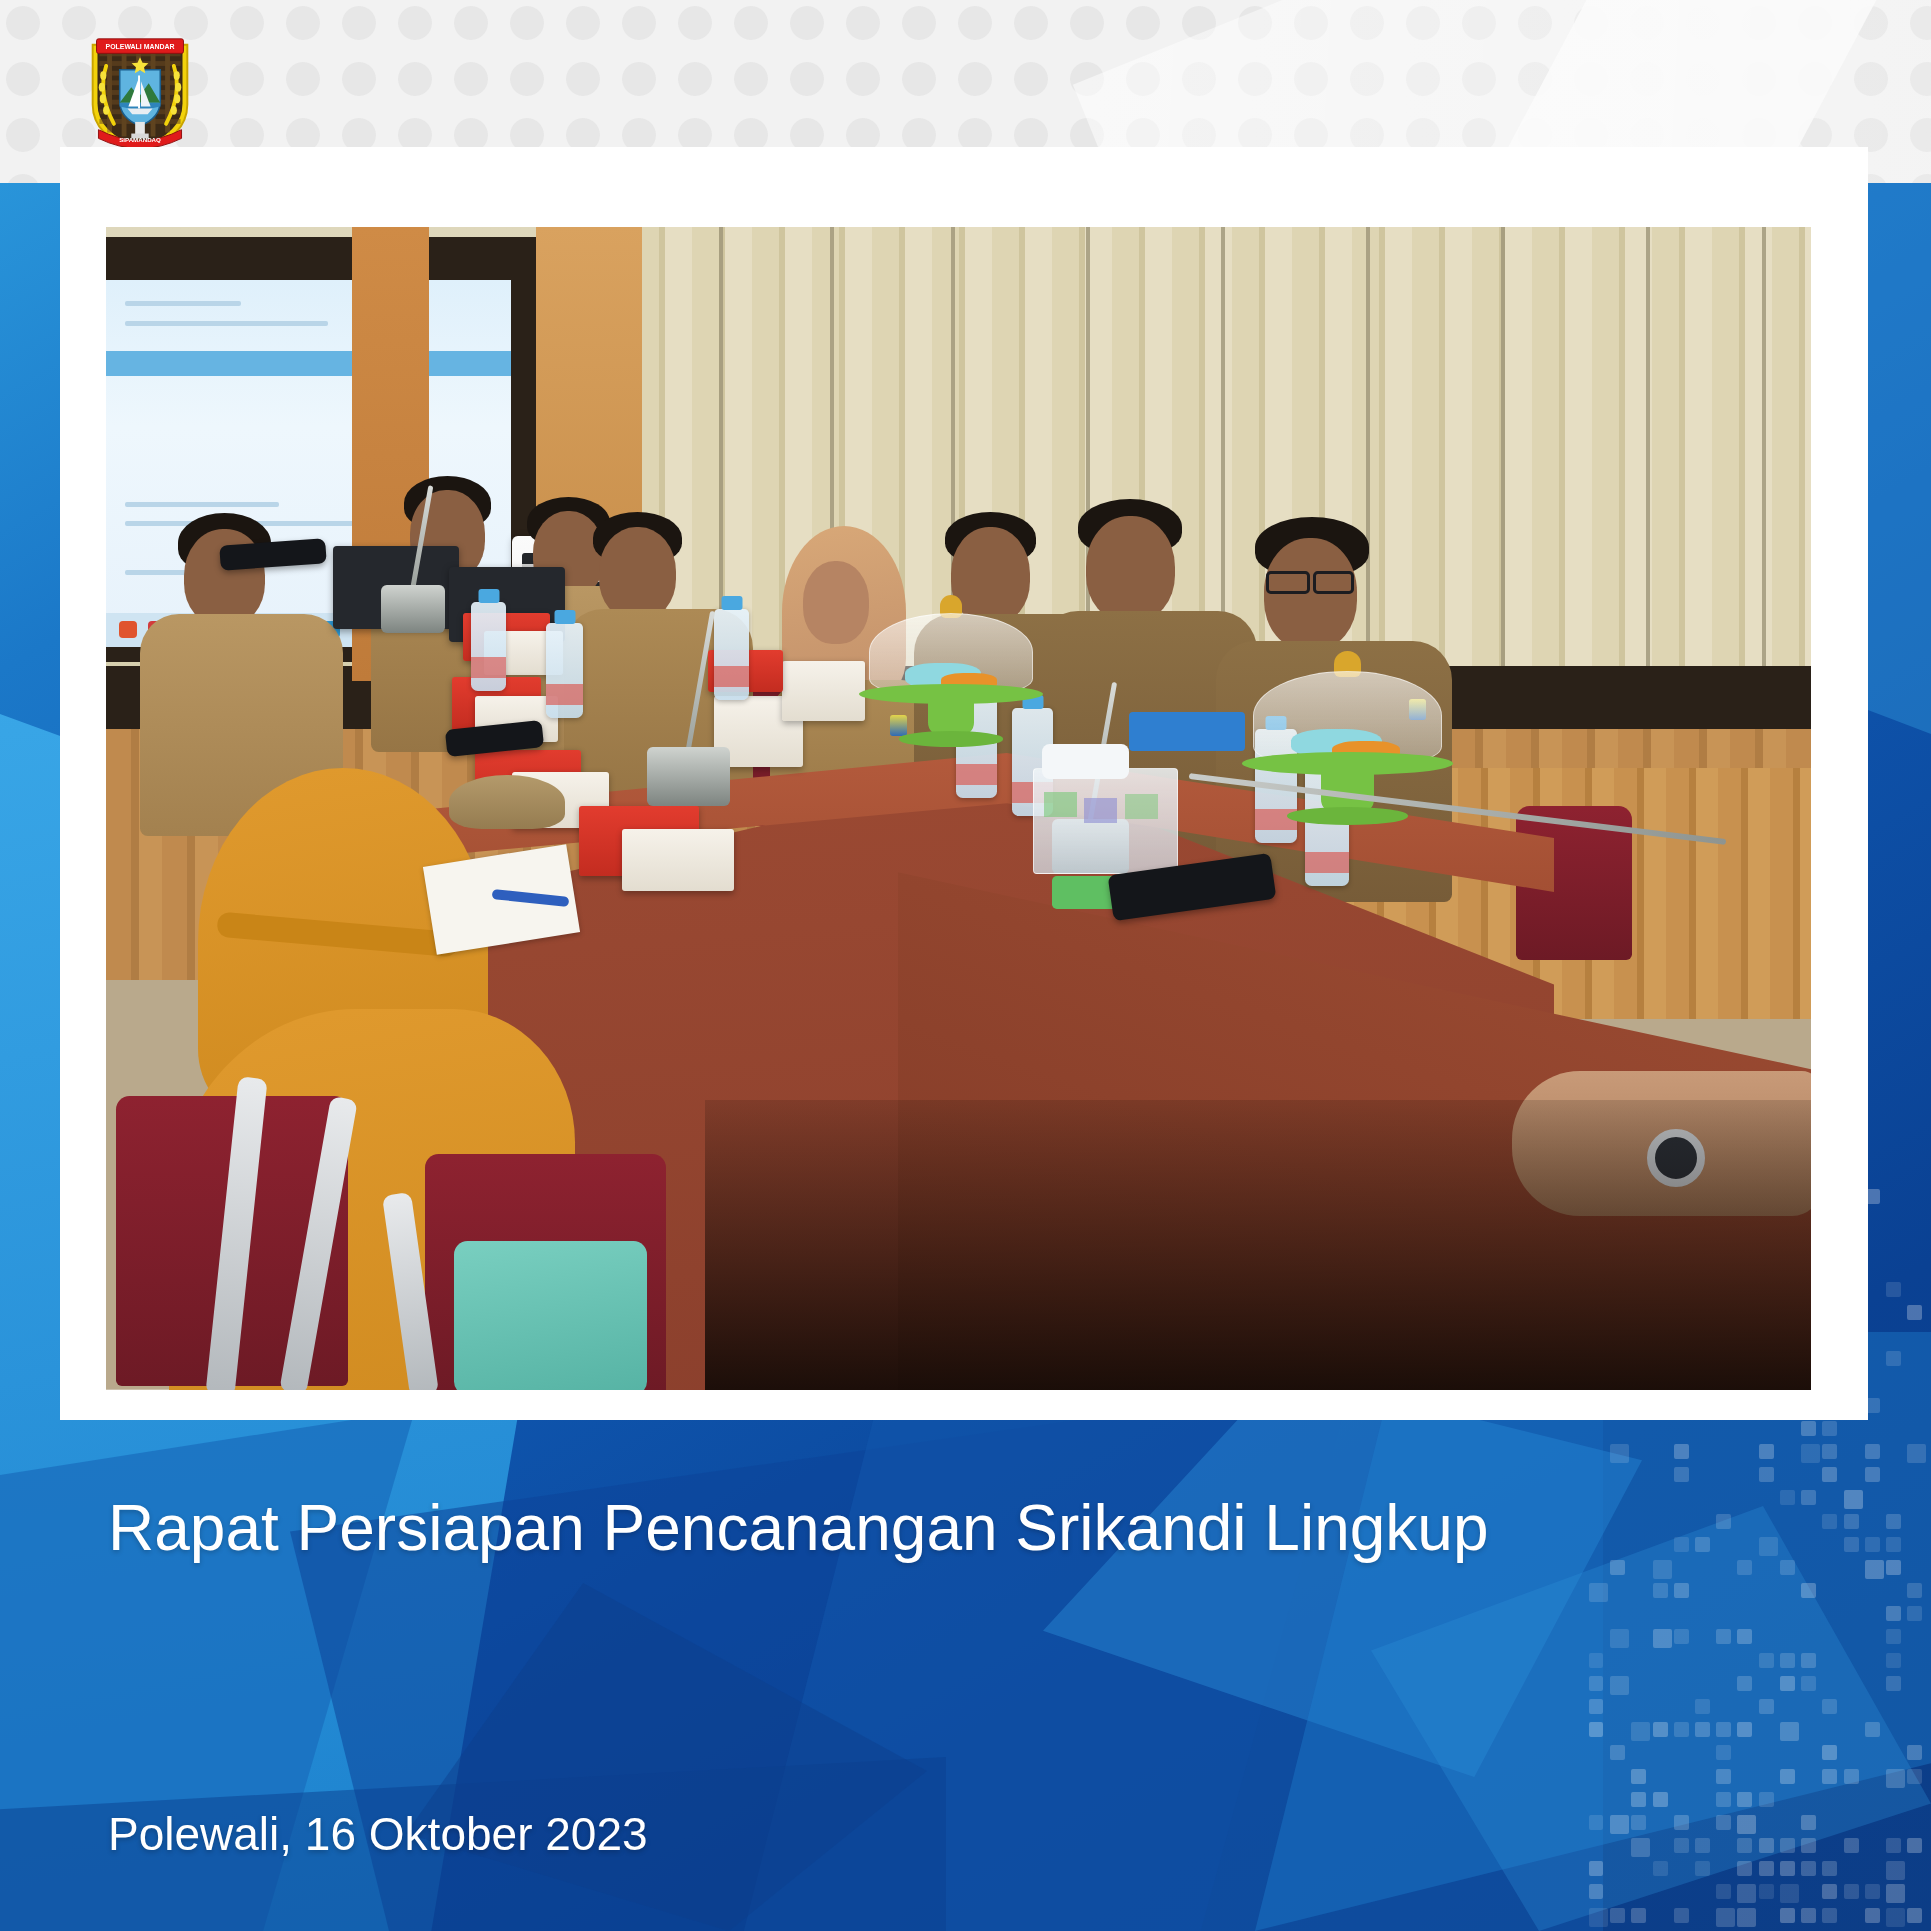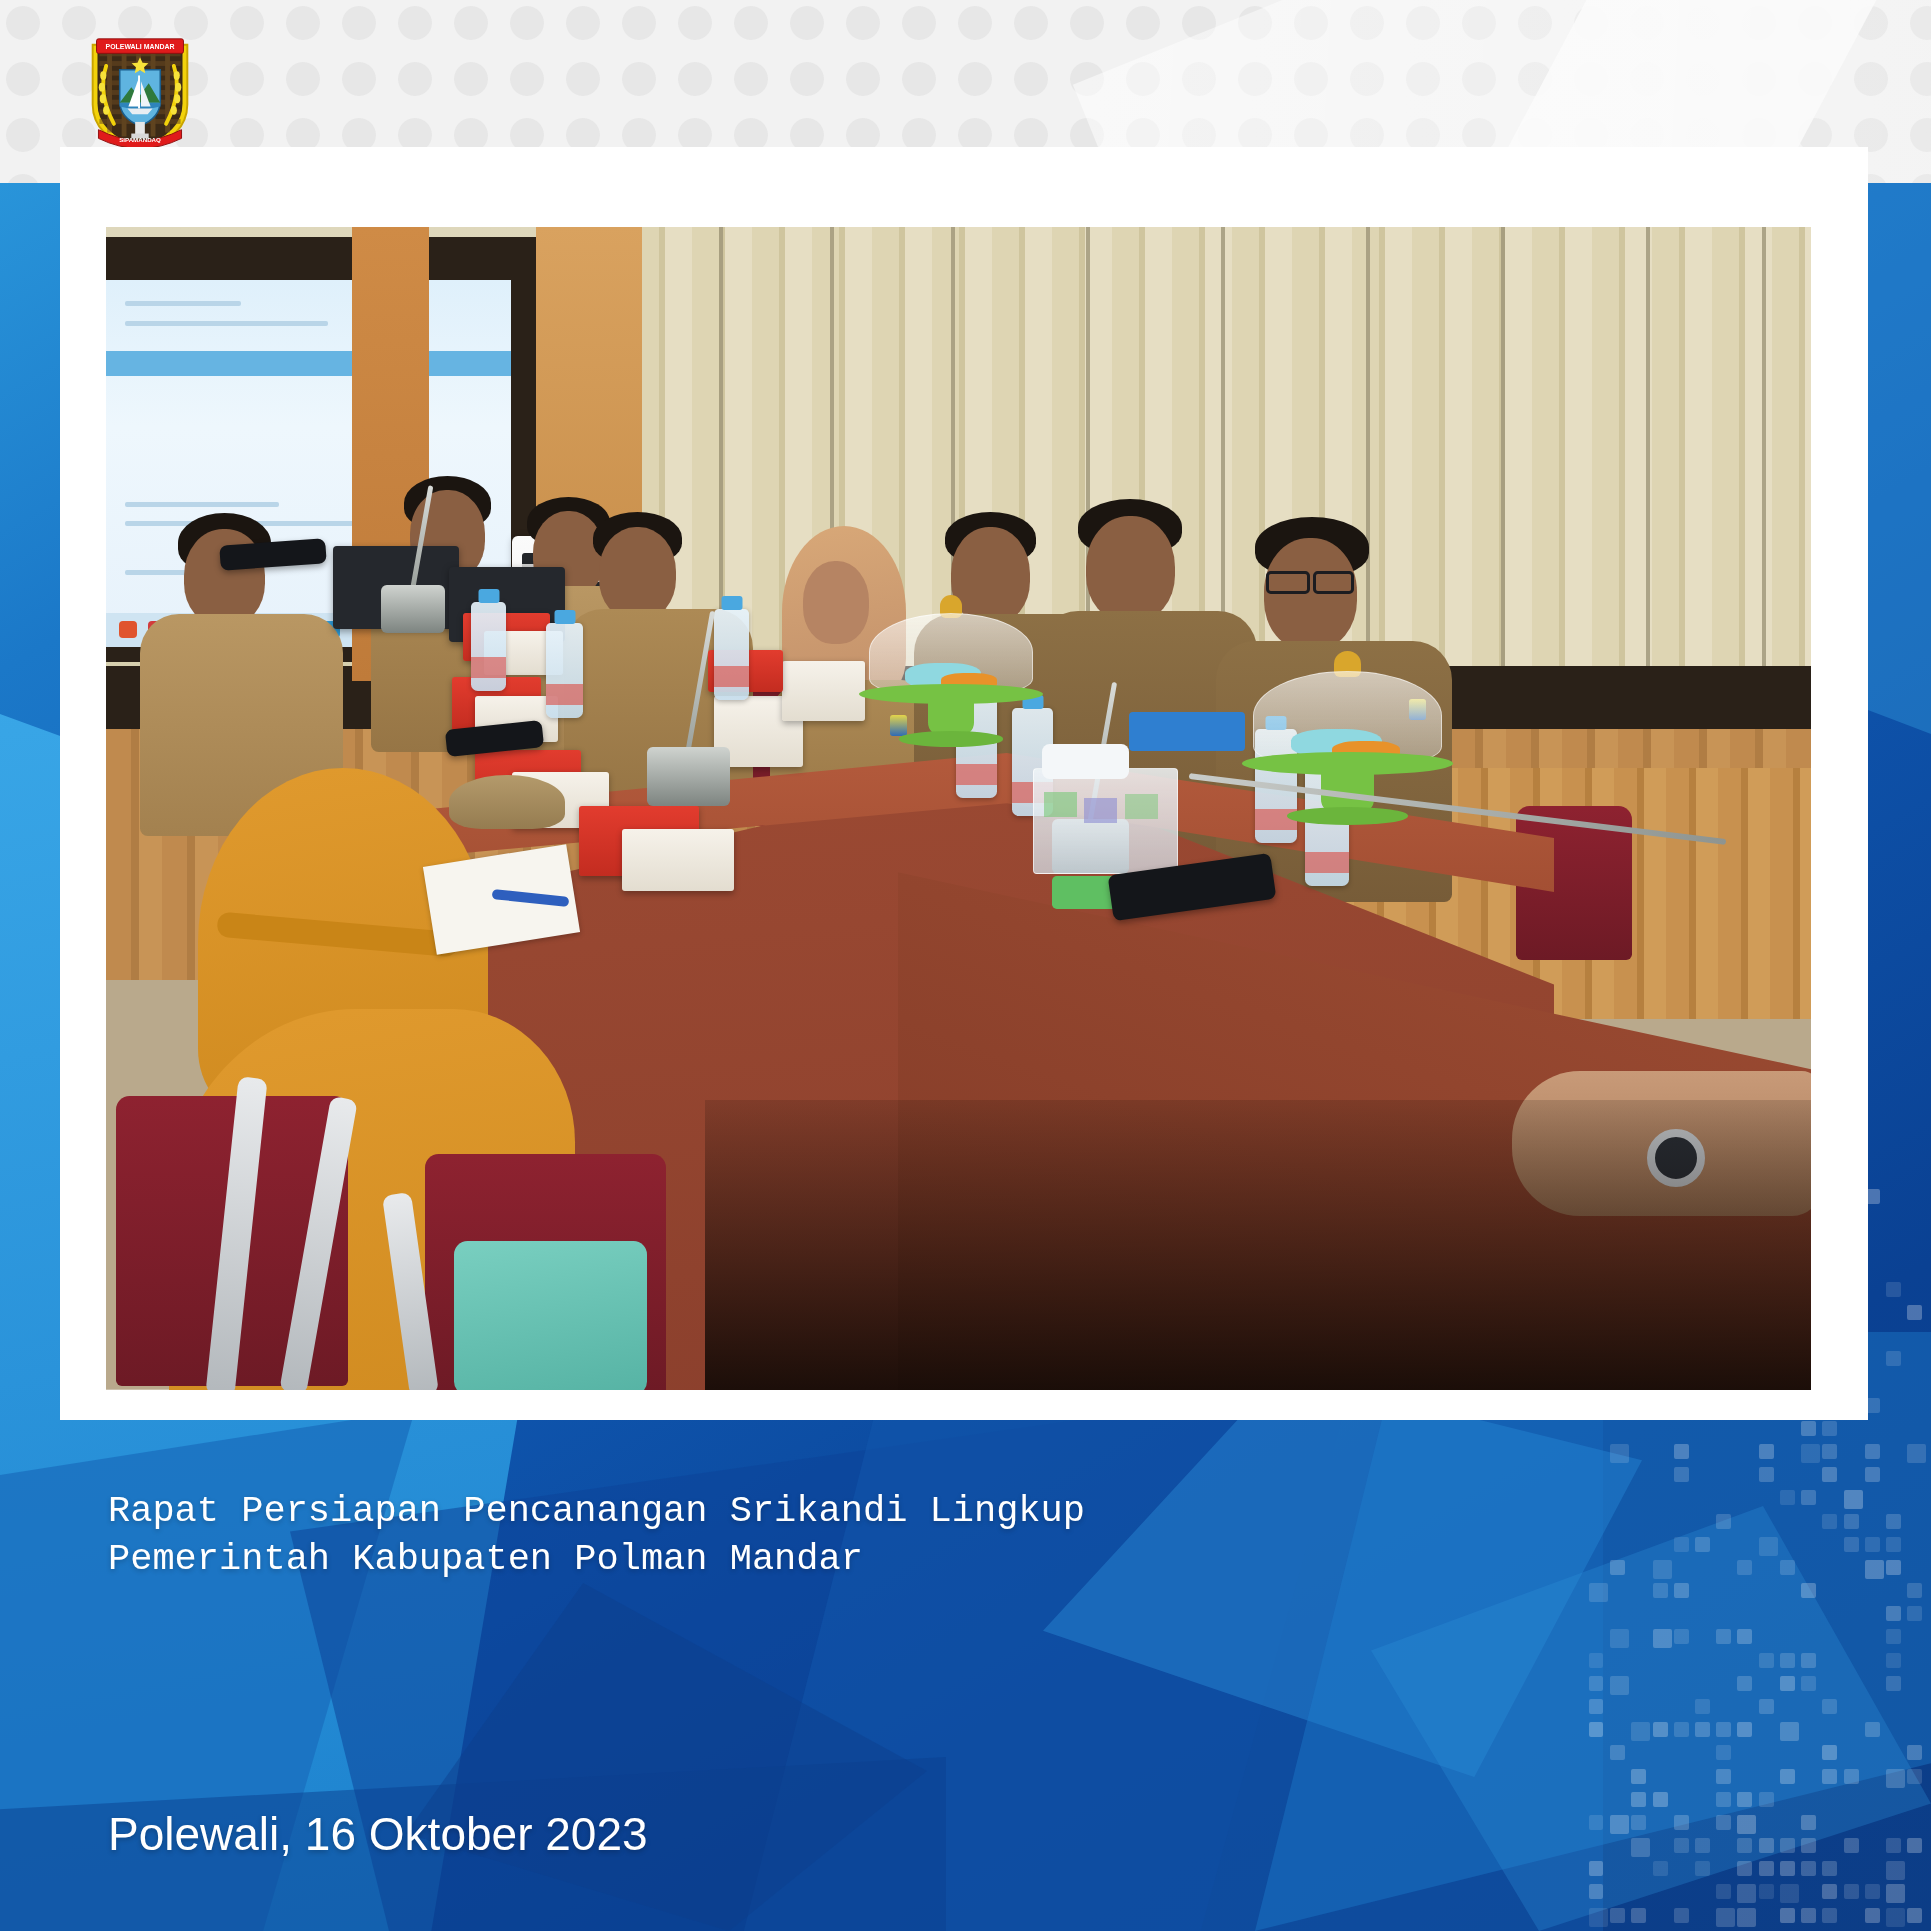--- a/index.html
+++ b/index.html
@@ -206,22 +206,22 @@
   .mf-band {
     position:absolute; left:0px; top:1162px;
     width:541px; height:116px;
     background:rgba(255,255,255,.28);
   }
   .mf-wrap { position:absolute; left:35px; top:1162px; width:579px; height:118px; }
 
   
   .caption {
     position:absolute; left:108px; top:1487px; width:1352px;
-    color:#ffffff; font-size:37px; line-height:1.30; font-weight:400;
-    font-family:Liberation Mono, monospace;
+    color:#ffffff; font-size:64px; line-height:1.30; font-weight:400;
+    font-family:Liberation Sans, sans-serif;
     text-shadow:0 1.9px 5.8px rgba(0,0,0,.22);
   }
   .caption div { white-space:nowrap; }
 
   
   .place-date {
     position:absolute; left:108px; top:1807px;
     color:#ffffff; font-size:46px; font-weight:400;
     font-family:"Liberation Sans", sans-serif;
     text-shadow:0 1.9px 5.8px rgba(0,0,0,.25);
@@ -719,19 +719,18 @@
 
     <div class="mf-band"></div>
     <div class="mf-wrap">
       
       
     </div>
   </div>
 
   <div class="caption">
     <div>Rapat Persiapan Pencanangan Srikandi Lingkup</div>
-    <div>Pemerintah Kabupaten Polman Mandar</div>
   </div>
 
   <div class="place-date">Polewali, 16 Oktober 2023</div>
 
 </div>
 
 
 </body></html>

